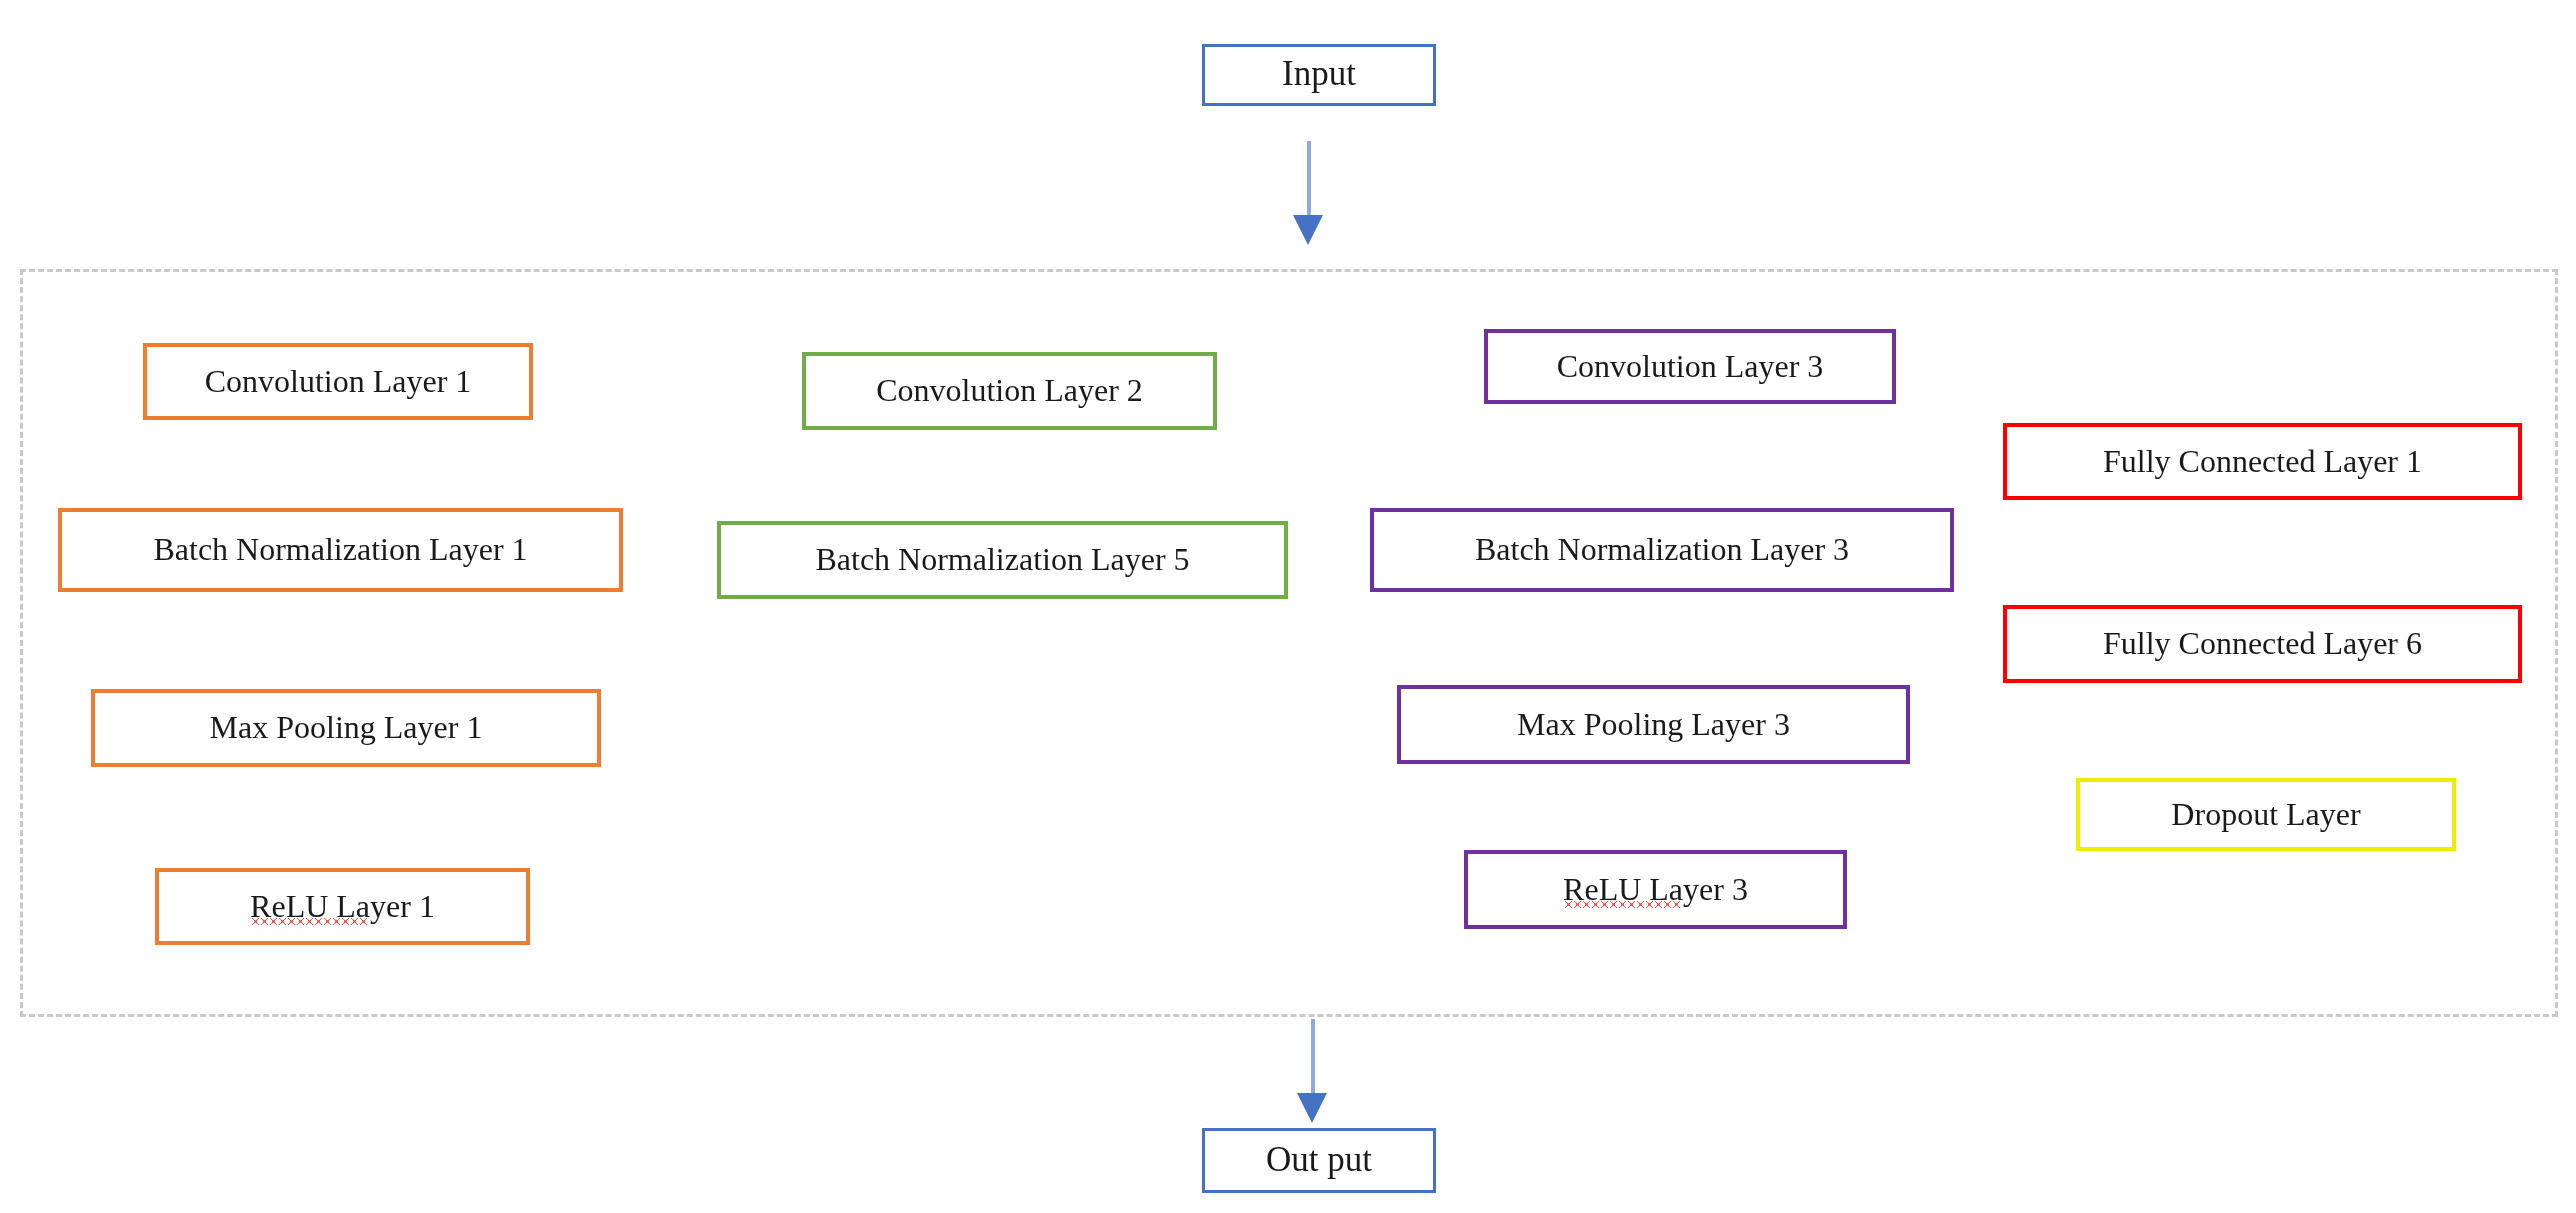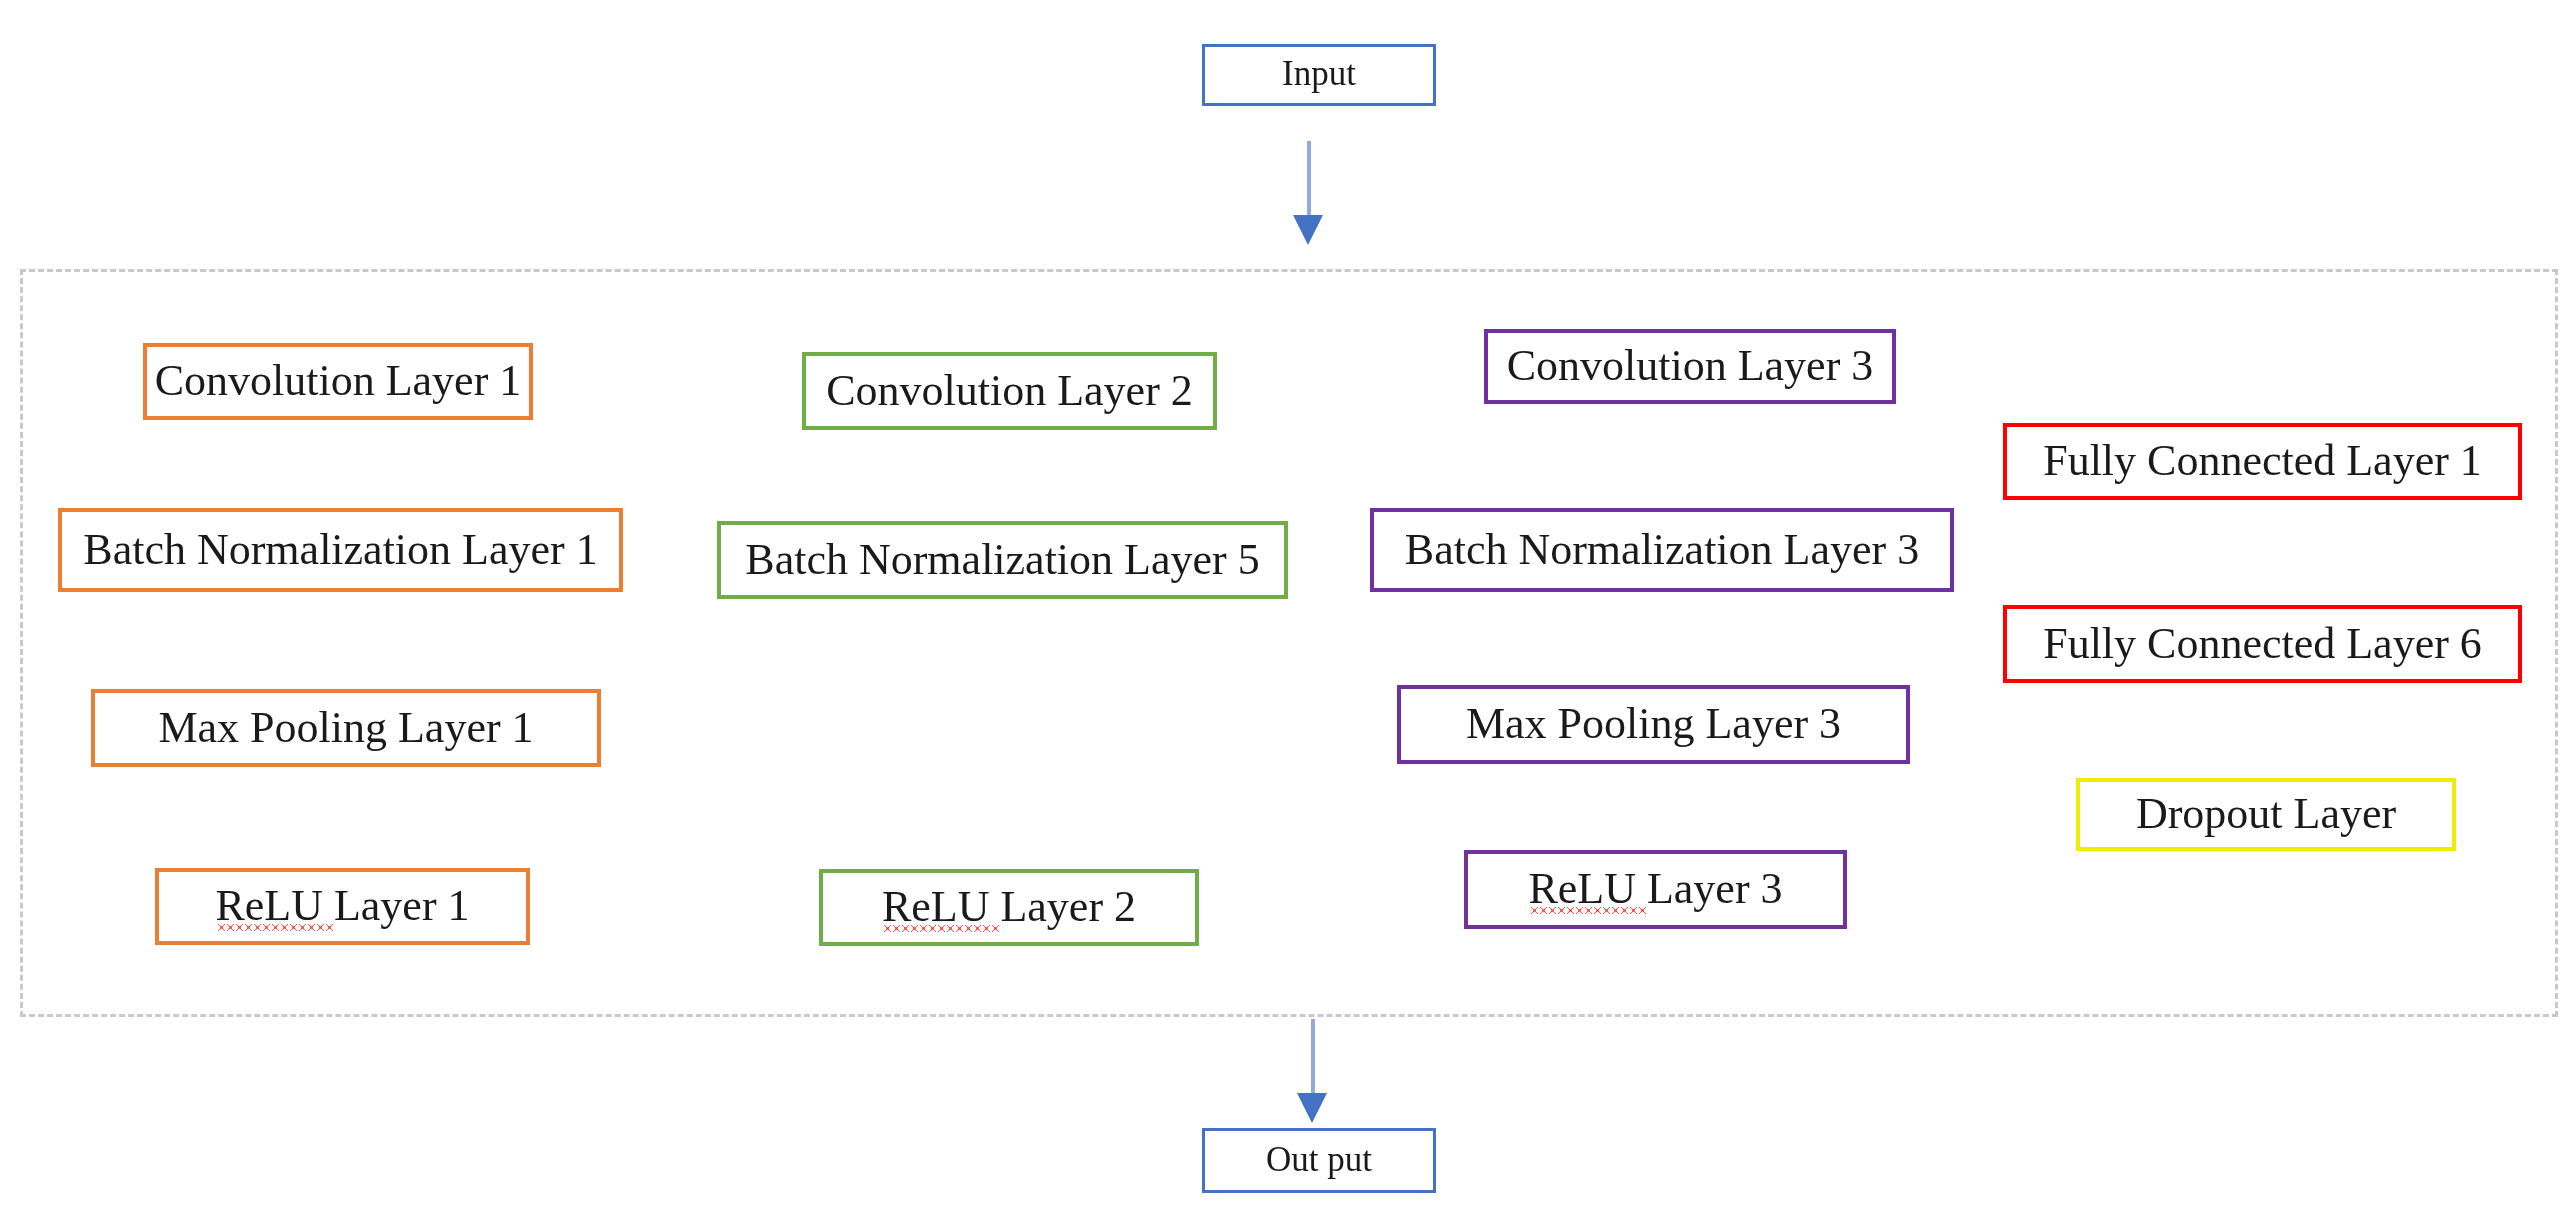--- a/index.html
+++ b/index.html
@@ -51,21 +51,21 @@
     left: 19.5px;
     top: 245px;
     width: 2538px;
     height: 748px;
     box-sizing: border-box;
     border: 3.2px dashed #c9c9c9;
     background: transparent;
   }
 
   
-  .stage { font-size: 44px; }
+  .stage { font-size: 32px; }
   .c-orange { border: 4.5px solid #ed7d31; }
   .c-green  { border: 4.5px solid #70ad47; }
   .c-purple { border: 4.5px solid #7030a0; }
   .c-red    { border: 4.5px solid #ff0000; }
   .c-yellow { border: 4.5px solid #eded00; }
 
   
   .squig {
     position: absolute;
     height: 6.5px;
@@ -137,23 +137,20 @@
 
   <div class="node stage c-green" style="left:802px; top:328px; width:415px; height:78px;">
     <span class="lbl">Convolution Layer 2</span>
   </div>
 
   <div class="node stage c-green" style="left:717px; top:497px; width:571px; height:78px;">
     <span class="lbl">Batch Normalization Layer 5</span>
   </div>
 
 
-  <div class="node stage c-green" style="left:819px; top:845px; width:380px; height:77px;">
-    <span class="lbl">ReLU Layer 2<span class="squig" style="left:3.9px; width:118px;"></span></span>
-  </div>
 
   <div class="node stage c-purple" style="left:1484px; top:305px; width:412px; height:75px;">
     <span class="lbl">Convolution Layer 3</span>
   </div>
 
   <div class="node stage c-purple" style="left:1370px; top:484px; width:584px; height:84px;">
     <span class="lbl">Batch Normalization Layer 3</span>
   </div>
 
   <div class="node stage c-purple" style="left:1397px; top:661px; width:513px; height:79px;">

